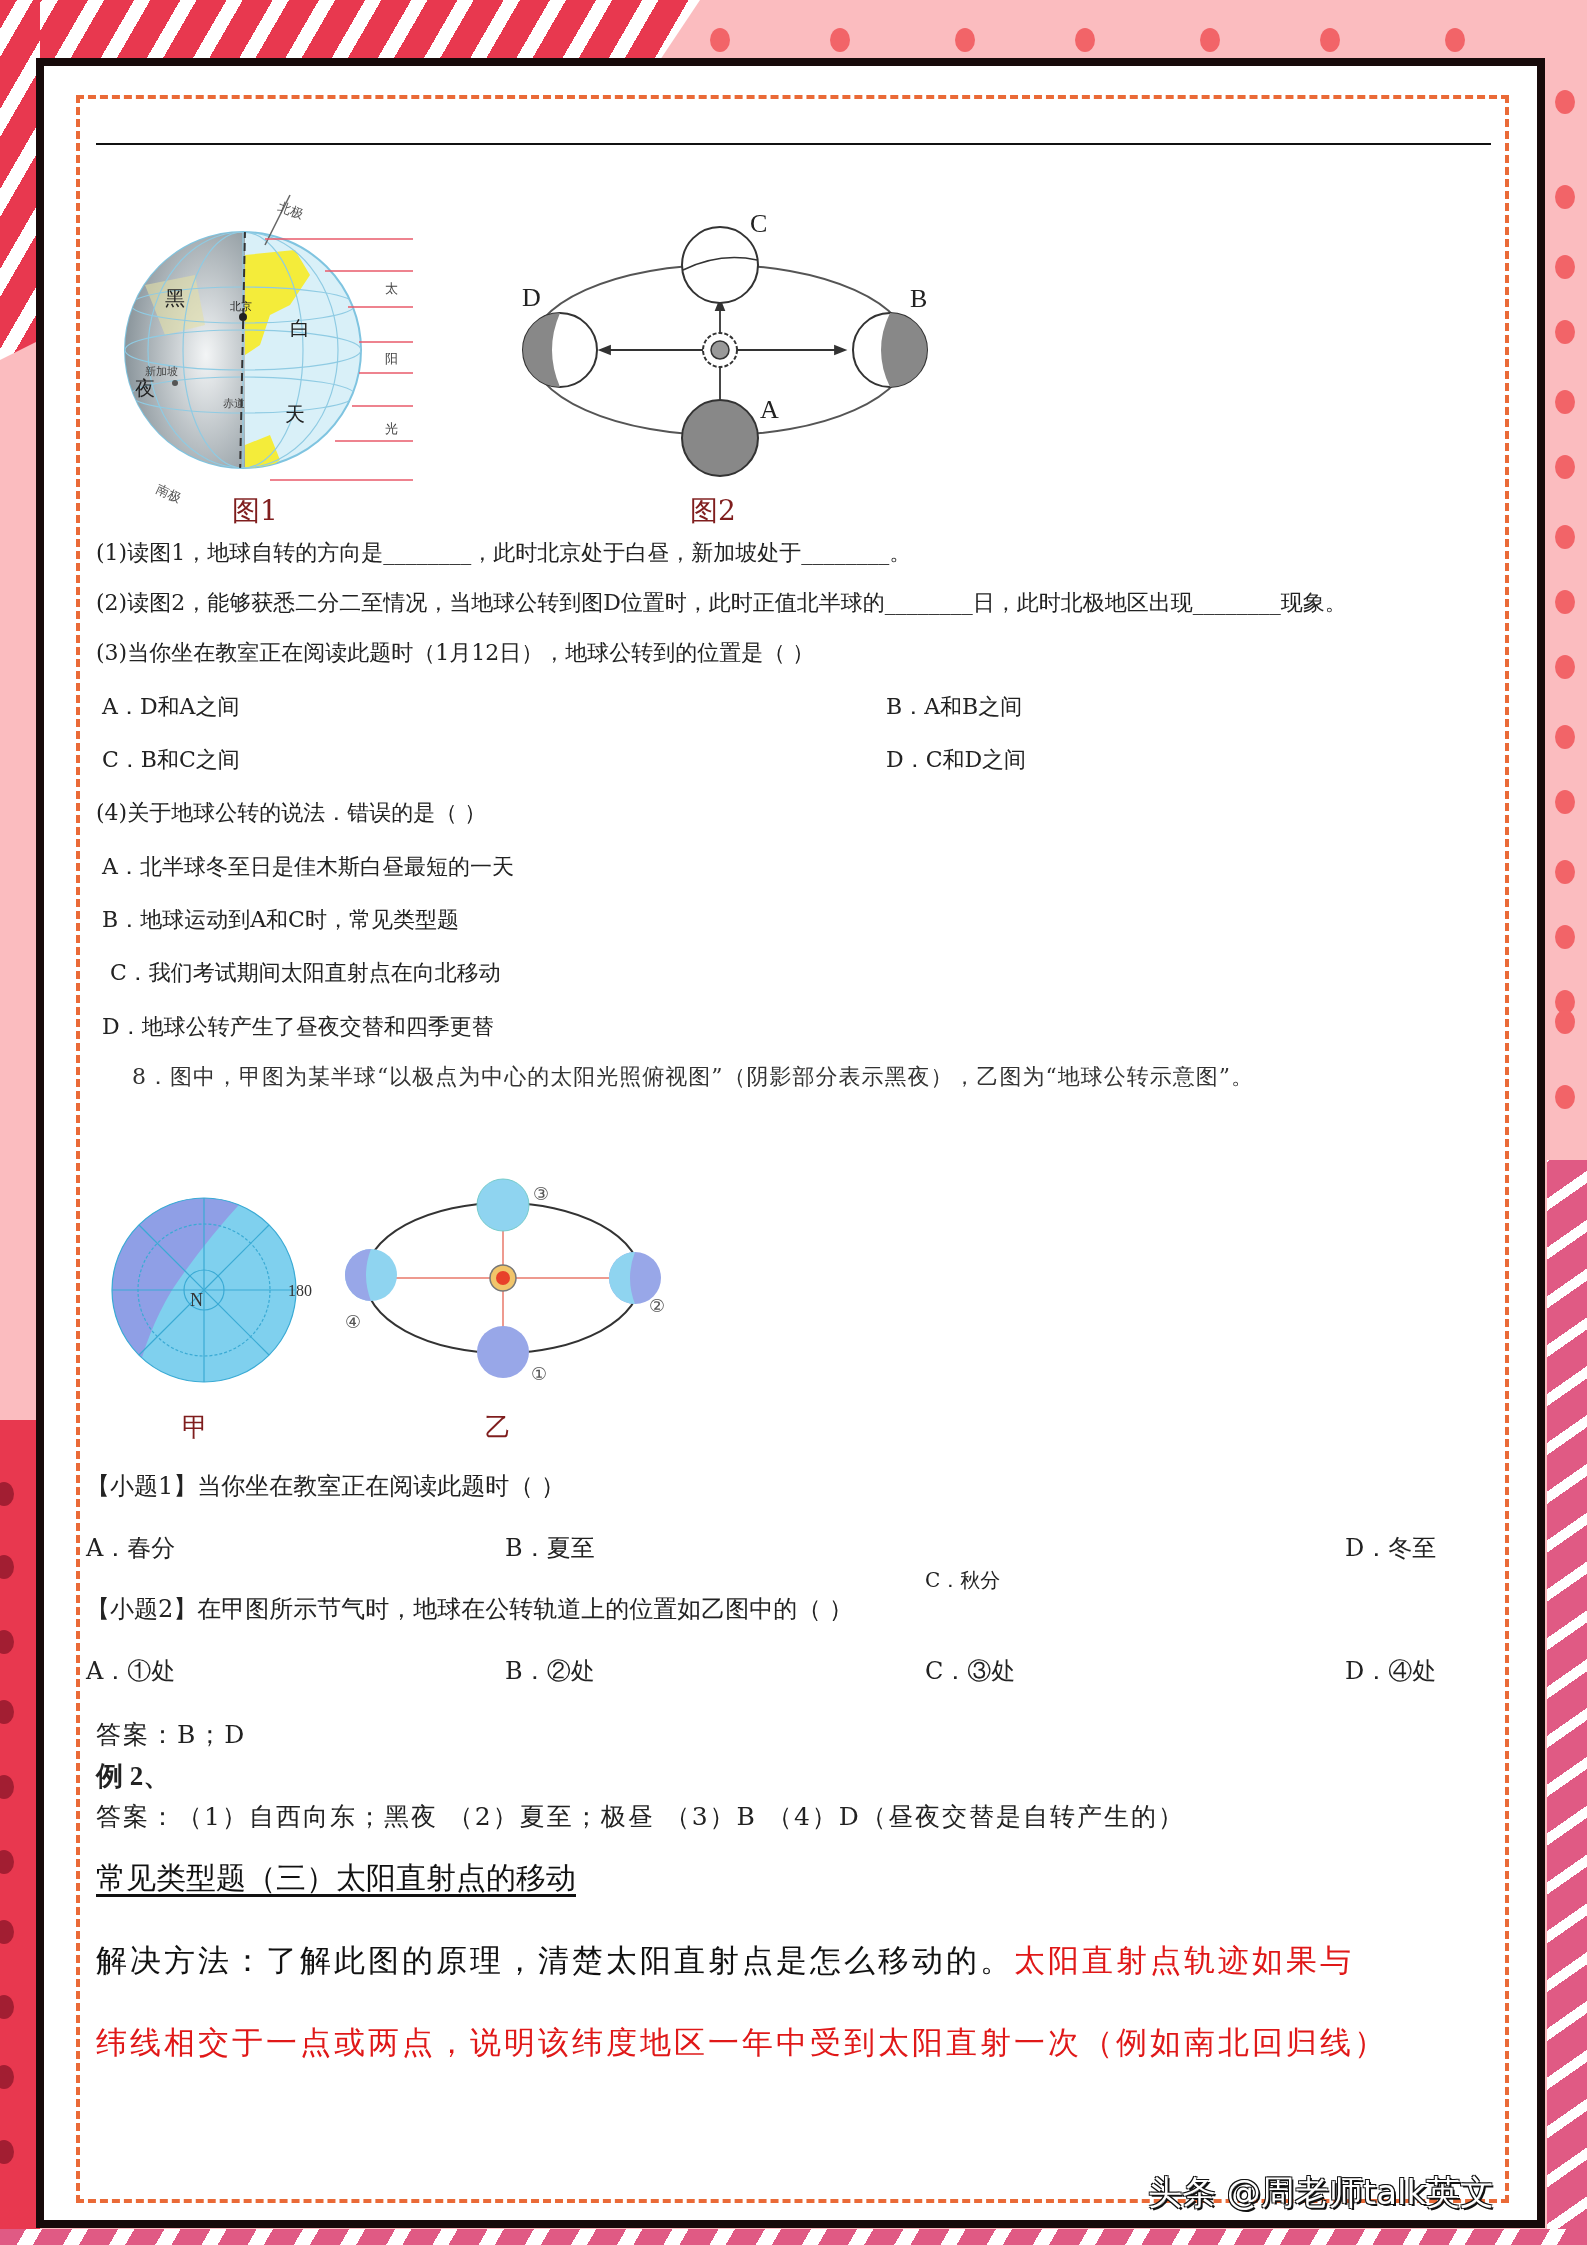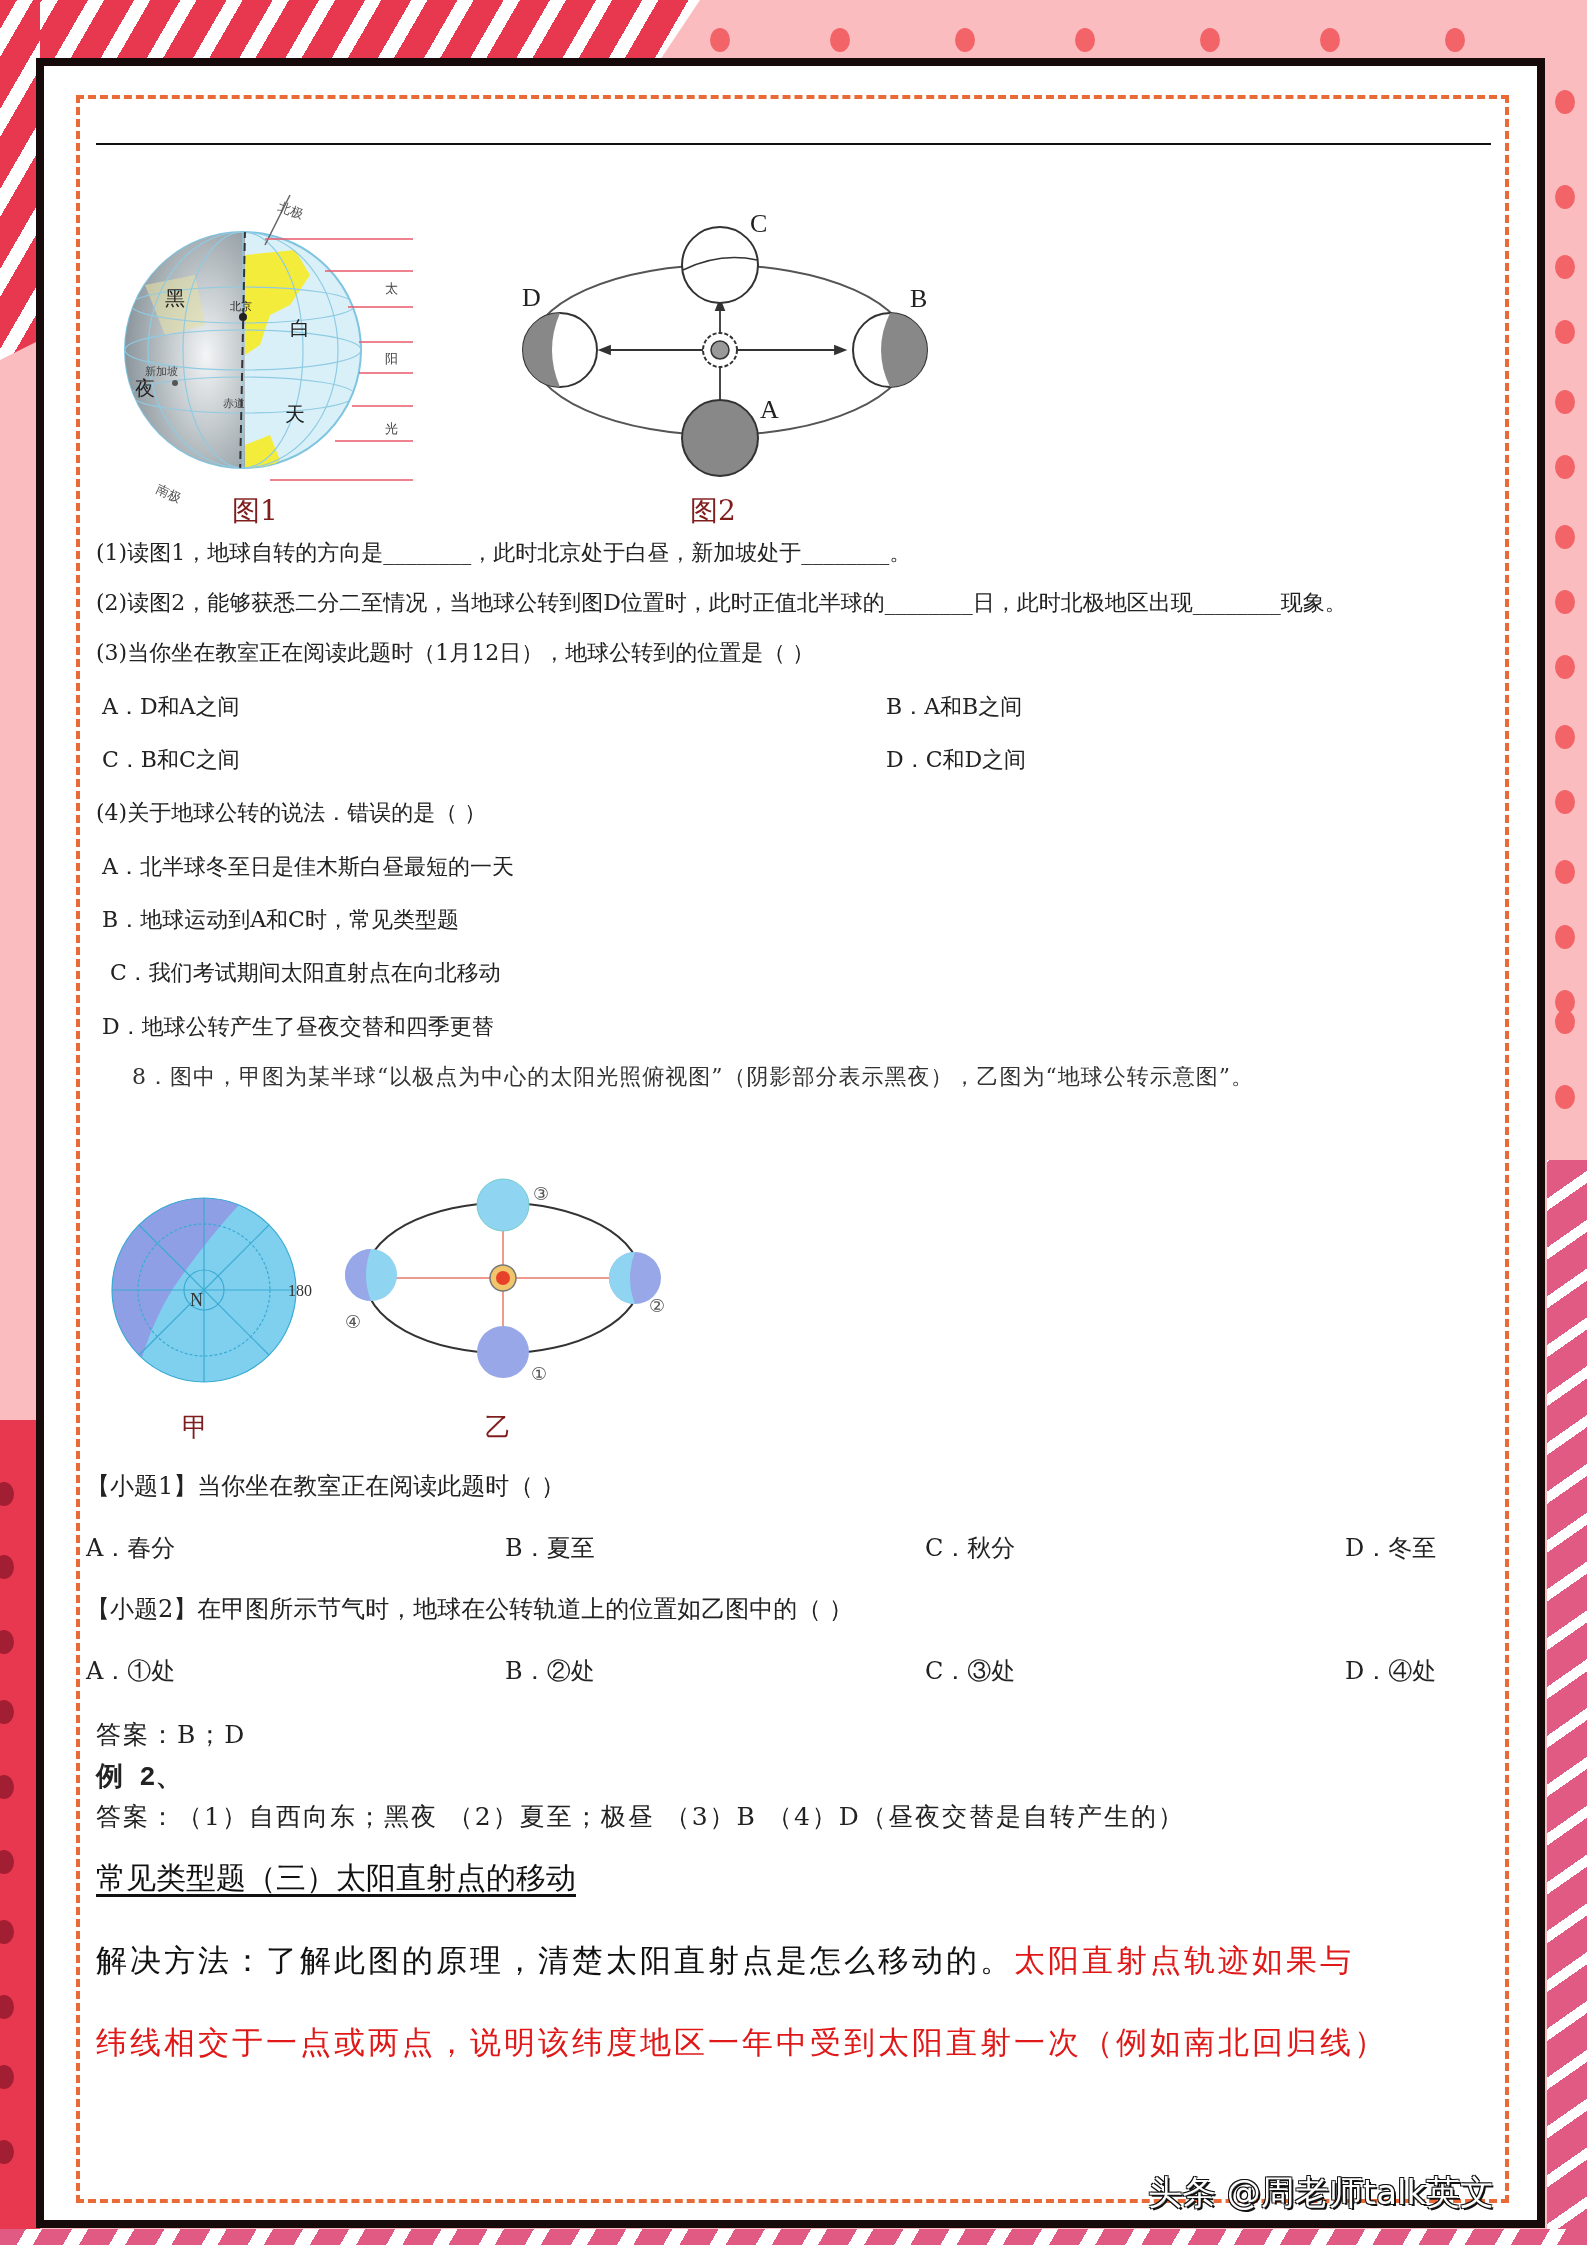--- a/index.html
+++ b/index.html
@@ -280,31 +280,31 @@
       <text x="10" y="158">④</text>
       <text x="196" y="210">①</text>
     </g>
   </svg>
 </div>
 <div class="abs caption" style="left:485px;top:1410px;font-size:26px">乙</div>
 
 <div class="abs q" style="left:86px;top:1470px;font-size:24px">【小题1】当你坐在教室正在阅读此题时（   ）</div>
 <div class="abs q" style="left:86px;top:1532px;font-size:24px">A．春分</div>
 <div class="abs q" style="left:505px;top:1532px;font-size:24px">B．夏至</div>
-<div class="abs q" style="left:925px;top:1532px;font-size:24px">C．秋分</div>
+<div class="abs q" style="left:925px;top:1567px;font-size:20px">C．秋分</div>
 <div class="abs q" style="left:1345px;top:1532px;font-size:24px">D．冬至</div>
 
 <div class="abs q" style="left:86px;top:1593px;font-size:24px">【小题2】在甲图所示节气时，地球在公转轨道上的位置如乙图中的（   ）</div>
 <div class="abs q" style="left:86px;top:1655px;font-size:24px">A．①处</div>
 <div class="abs q" style="left:505px;top:1655px;font-size:24px">B．②处</div>
 <div class="abs q" style="left:925px;top:1655px;font-size:24px">C．③处</div>
 <div class="abs q" style="left:1345px;top:1655px;font-size:24px">D．④处</div>
 
 <div class="abs q" style="left:96px;top:1718px;font-size:25px;letter-spacing:2px">答案：B；D</div>
-<div class="abs q" style="left:96px;top:1758px;font-size:27px;font-weight:bold;font-family:Liberation Mono, monospace">例 2、</div>
+<div class="abs q" style="left:96px;top:1758px;font-size:27px;font-weight:bold;font-family:Liberation Serif, serif">例 2、</div>
 <div class="abs q" style="left:96px;top:1800px;font-size:25px;letter-spacing:2px">答案：（1）自西向东；黑夜 （2）夏至；极昼 （3）B （4）D（昼夜交替是自转产生的）</div>
 
 <div class="abs heading" style="left:96px;top:1858px">常见类型题（三）太阳直射点的移动</div>
 
 <div class="abs method" style="left:96px;top:1940px">
   <span>解决方法：了解此图的原理，清楚太阳直射点是怎么移动的。</span><span class="red">太阳直射点轨迹如果与</span>
 </div>
 <div class="abs method red" style="left:96px;top:2022px">纬线相交于一点或两点，说明该纬度地区一年中受到太阳直射一次（例如南北回归线）</div>
 
 <div class="abs watermark" style="left:1148px;top:2170px">头条 @周老师talk英文</div>

